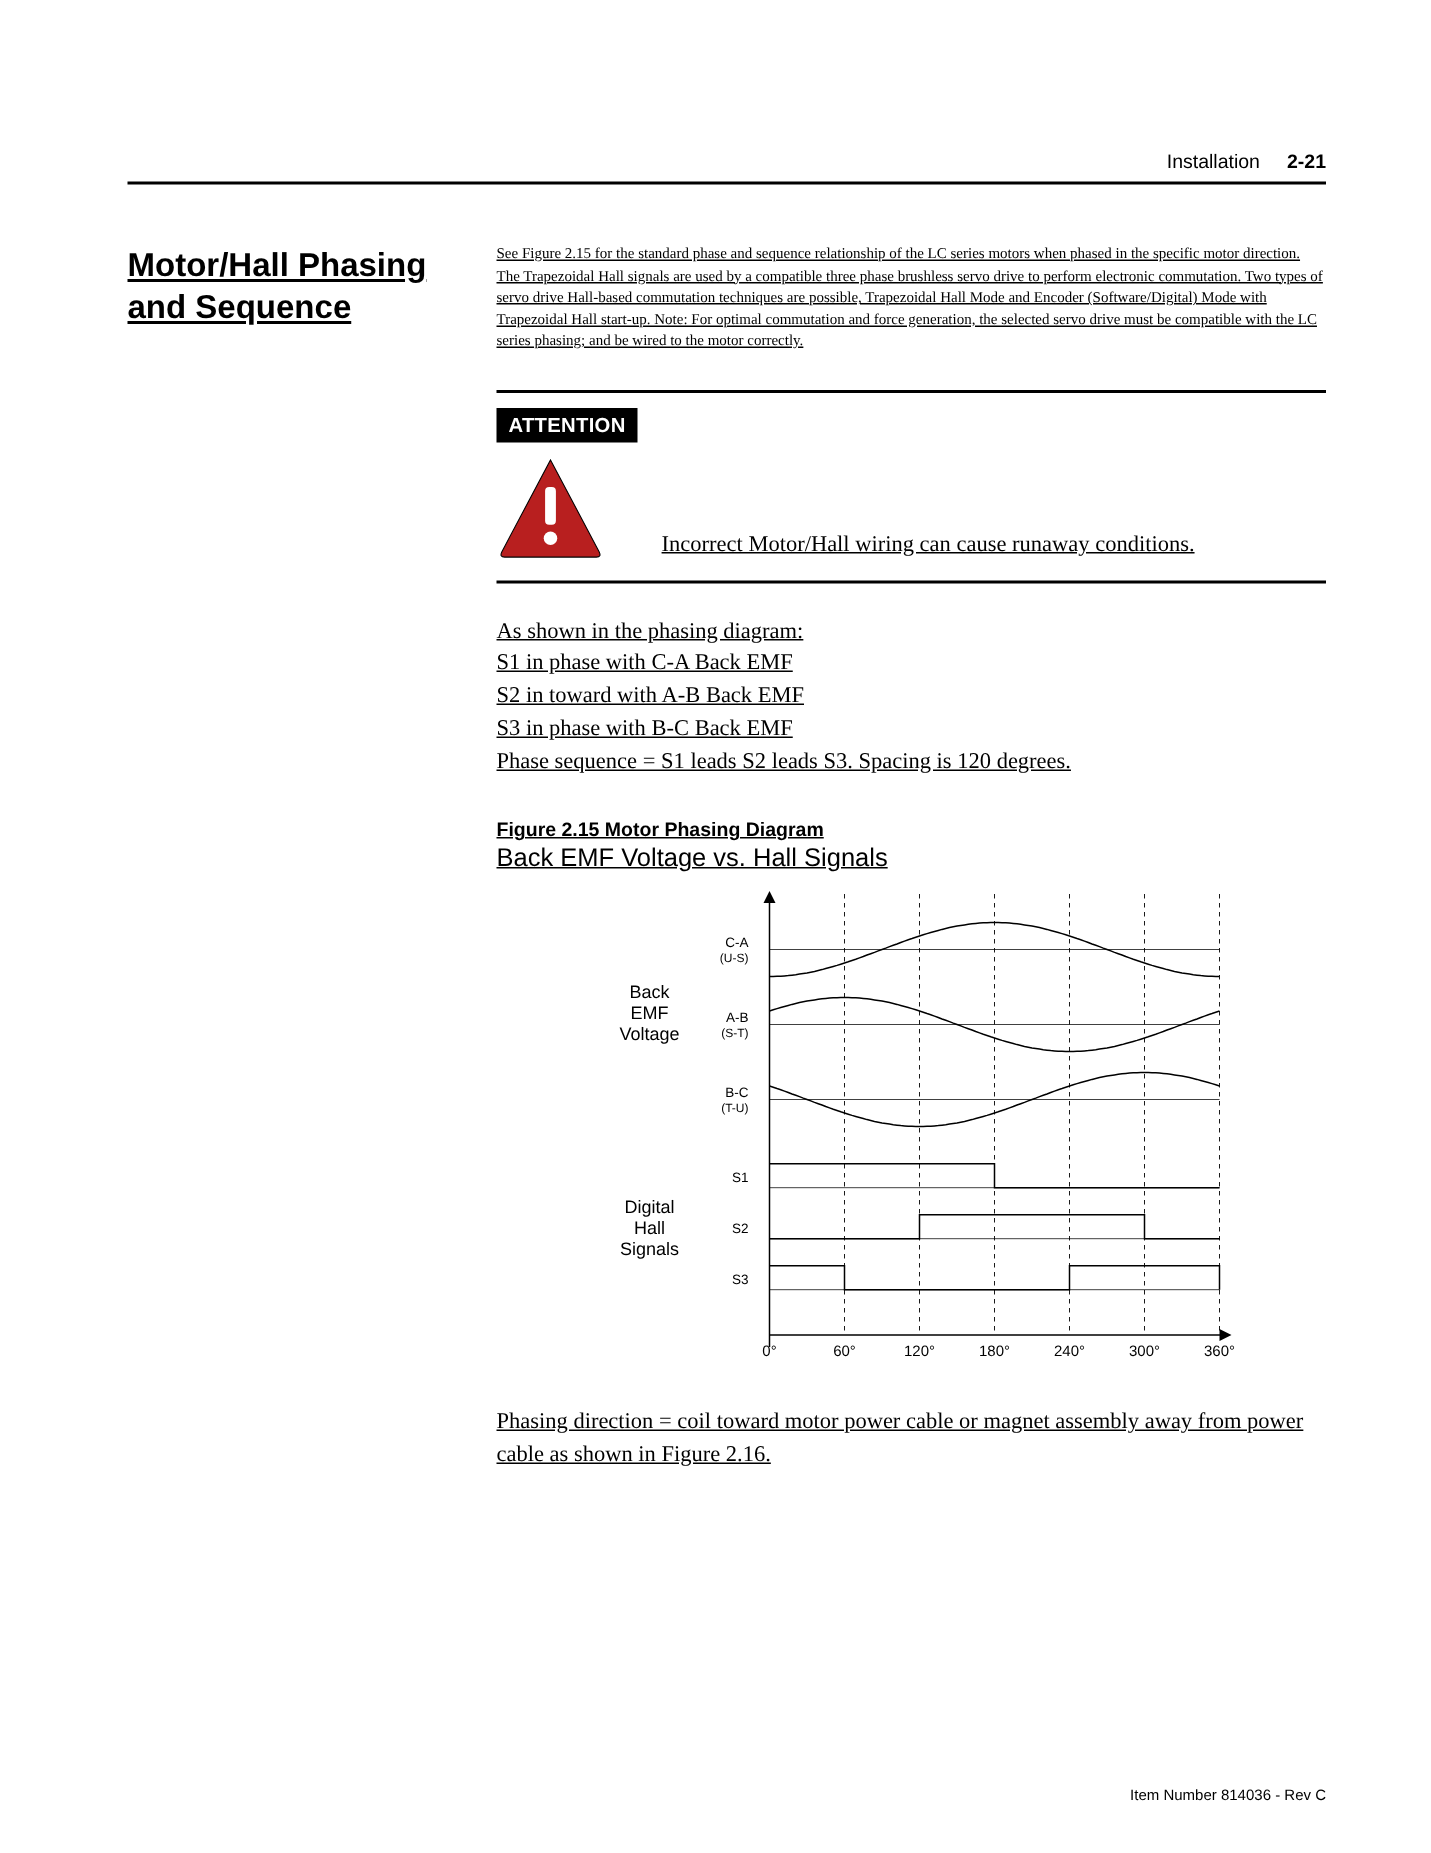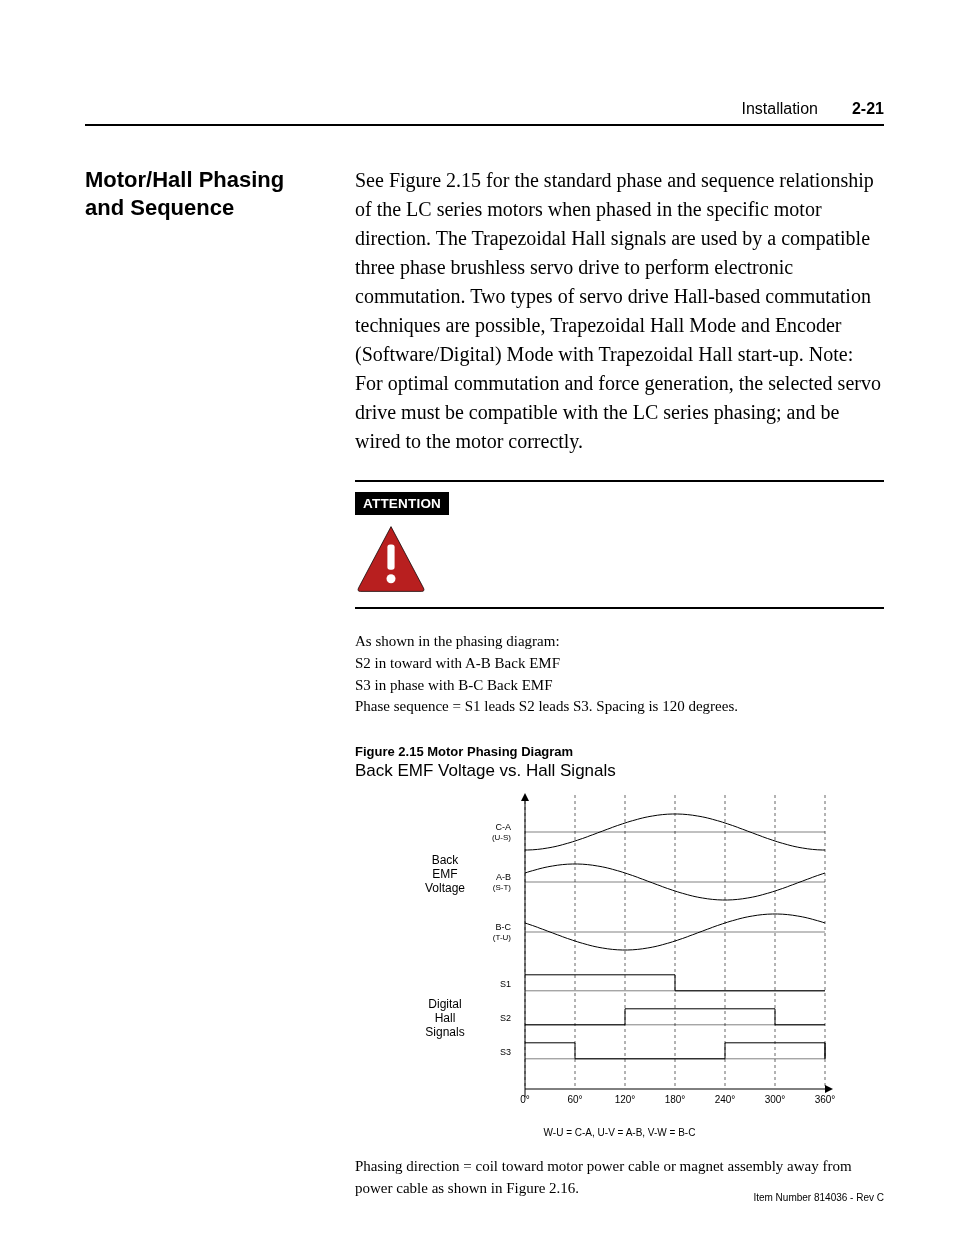--- a/index.html
+++ b/index.html
@@ -9,50 +9,51 @@
     background: #fff;
     font-family: Georgia, 'Times New Roman', serif;
     color: #000;
     position: relative;
     padding: 60px 70px 40px 85px;
   }
   .header-row {
     display: flex;
     justify-content: flex-end;
     align-items: baseline;
-    gap: 34px;
-    font-size: 16px;
+    gap: 18px;
+    font-size: 13px;
     margin-bottom: 6px;
     font-family: Arial, Helvetica, sans-serif;
     text-align: center;
   }
   .header-row .pg { font-weight: bold; margin-top: 40px; }
   .top-rule {
     border-top: 2px solid #000;
     margin-bottom: 40px;
   }
   .two-col {
     display: flex;
-    gap: 50px;
+    gap: 26px;
+    text-decoration: underline;
   }
   .left-col {
     width: 220px;
     flex-shrink: 0;
   }
   .right-col {
     flex: 1;
   }
   .section-head {
     font-family: Arial, Helvetica, sans-serif;
     font-weight: bold;
     font-size: 22px;
     line-height: 1.25;
   }
   .body-text {
-    font-size: 20px;
+    font-size: 10px;
     line-height: 1.45;
   }
   .callout-block {
     margin-top: 24px;
     border-top: 2px solid #000;
     border-bottom: 2px solid #000;
     padding: 10px 0 12px 0;
     display: flex;
     gap: 16px;
     align-items: flex-end;
@@ -153,25 +154,27 @@
 
     <div class="callout-block">
       <div class="callout-stack">
         <span class="label-box">ATTENTION</span>
         <svg width="72" height="72" viewBox="0 0 80 80">
           <path d="M40 4 L76 72 Q78 76 74 76 L6 76 Q2 76 4 72 Z" fill="#B81F1F" stroke="#000" stroke-width="0.8"></path>
           <rect x="36" y="24" width="8" height="28" rx="3" fill="#fff"></rect>
           <circle cx="40" cy="62" r="5" fill="#fff"></circle>
         </svg>
       </div>
+      <div class="callout-text">Incorrect Motor/Hall wiring can cause runaway conditions.</div>
     </div>
 
 
     <div class="phasing-list">
       <div>As shown in the phasing diagram:</div>
+      <div>S1 in phase with C-A Back EMF</div>
       <div>S2 in toward with A-B Back EMF</div>
       <div>S3 in phase with B-C Back EMF</div>
       <div>Phase sequence = S1 leads S2 leads S3. Spacing is 120 degrees.</div>
     </div>
 
     <div class="fig-title">Figure 2.15  Motor Phasing Diagram</div>
     <div class="fig-sub">Back EMF Voltage vs. Hall Signals</div>
 
     <div class="diagram">
       <svg id="phasing-svg" width="470" height="330" viewBox="0 0 470 330">
@@ -211,19 +214,18 @@
           <text x="126" y="197.8" text-anchor="end" class="row-lbl" font-size="9">S1</text>
           <line x1="140" y1="235.8" x2="440" y2="235.8" stroke="#000" stroke-width="0.5"></line>
           <path d="M 140 235.8 L 240 235.8 L 240 219.8 L 390 219.8 L 390 235.8 L 440 235.8" fill="none" stroke="#000" stroke-width="1"></path>
           <text x="126" y="231.8" text-anchor="end" class="row-lbl" font-size="9">S2</text>
           <line x1="140" y1="269.8" x2="440" y2="269.8" stroke="#000" stroke-width="0.5"></line>
           <path d="M 140 253.8 L 190 253.8 L 190 269.8 L 340 269.8 L 340 253.8 L 440 253.8 L 440 269.8 L 440 253.8" fill="none" stroke="#000" stroke-width="1"></path>
           <text x="126" y="265.8" text-anchor="end" class="row-lbl" font-size="9">S3</text>
           <text x="60" y="218.8" text-anchor="middle" class="group-lbl" font-size="12"><tspan x="60" dy="0">Digital</tspan><tspan x="60" dy="14">Hall</tspan><tspan x="60" dy="14">Signals</tspan></text>
         </svg>
     </div>
-    <div class="diag-footnote">W-U = C-A, U-V = A-B, V-W = B-C</div>
 
     <p class="trailing">Phasing direction = coil toward motor power cable or magnet assembly away from power cable as shown in Figure 2.16.</p>
   </div>
 </div>
 
 <div class="footer">Item Number 814036 - Rev C</div>
 
 </body></html>

